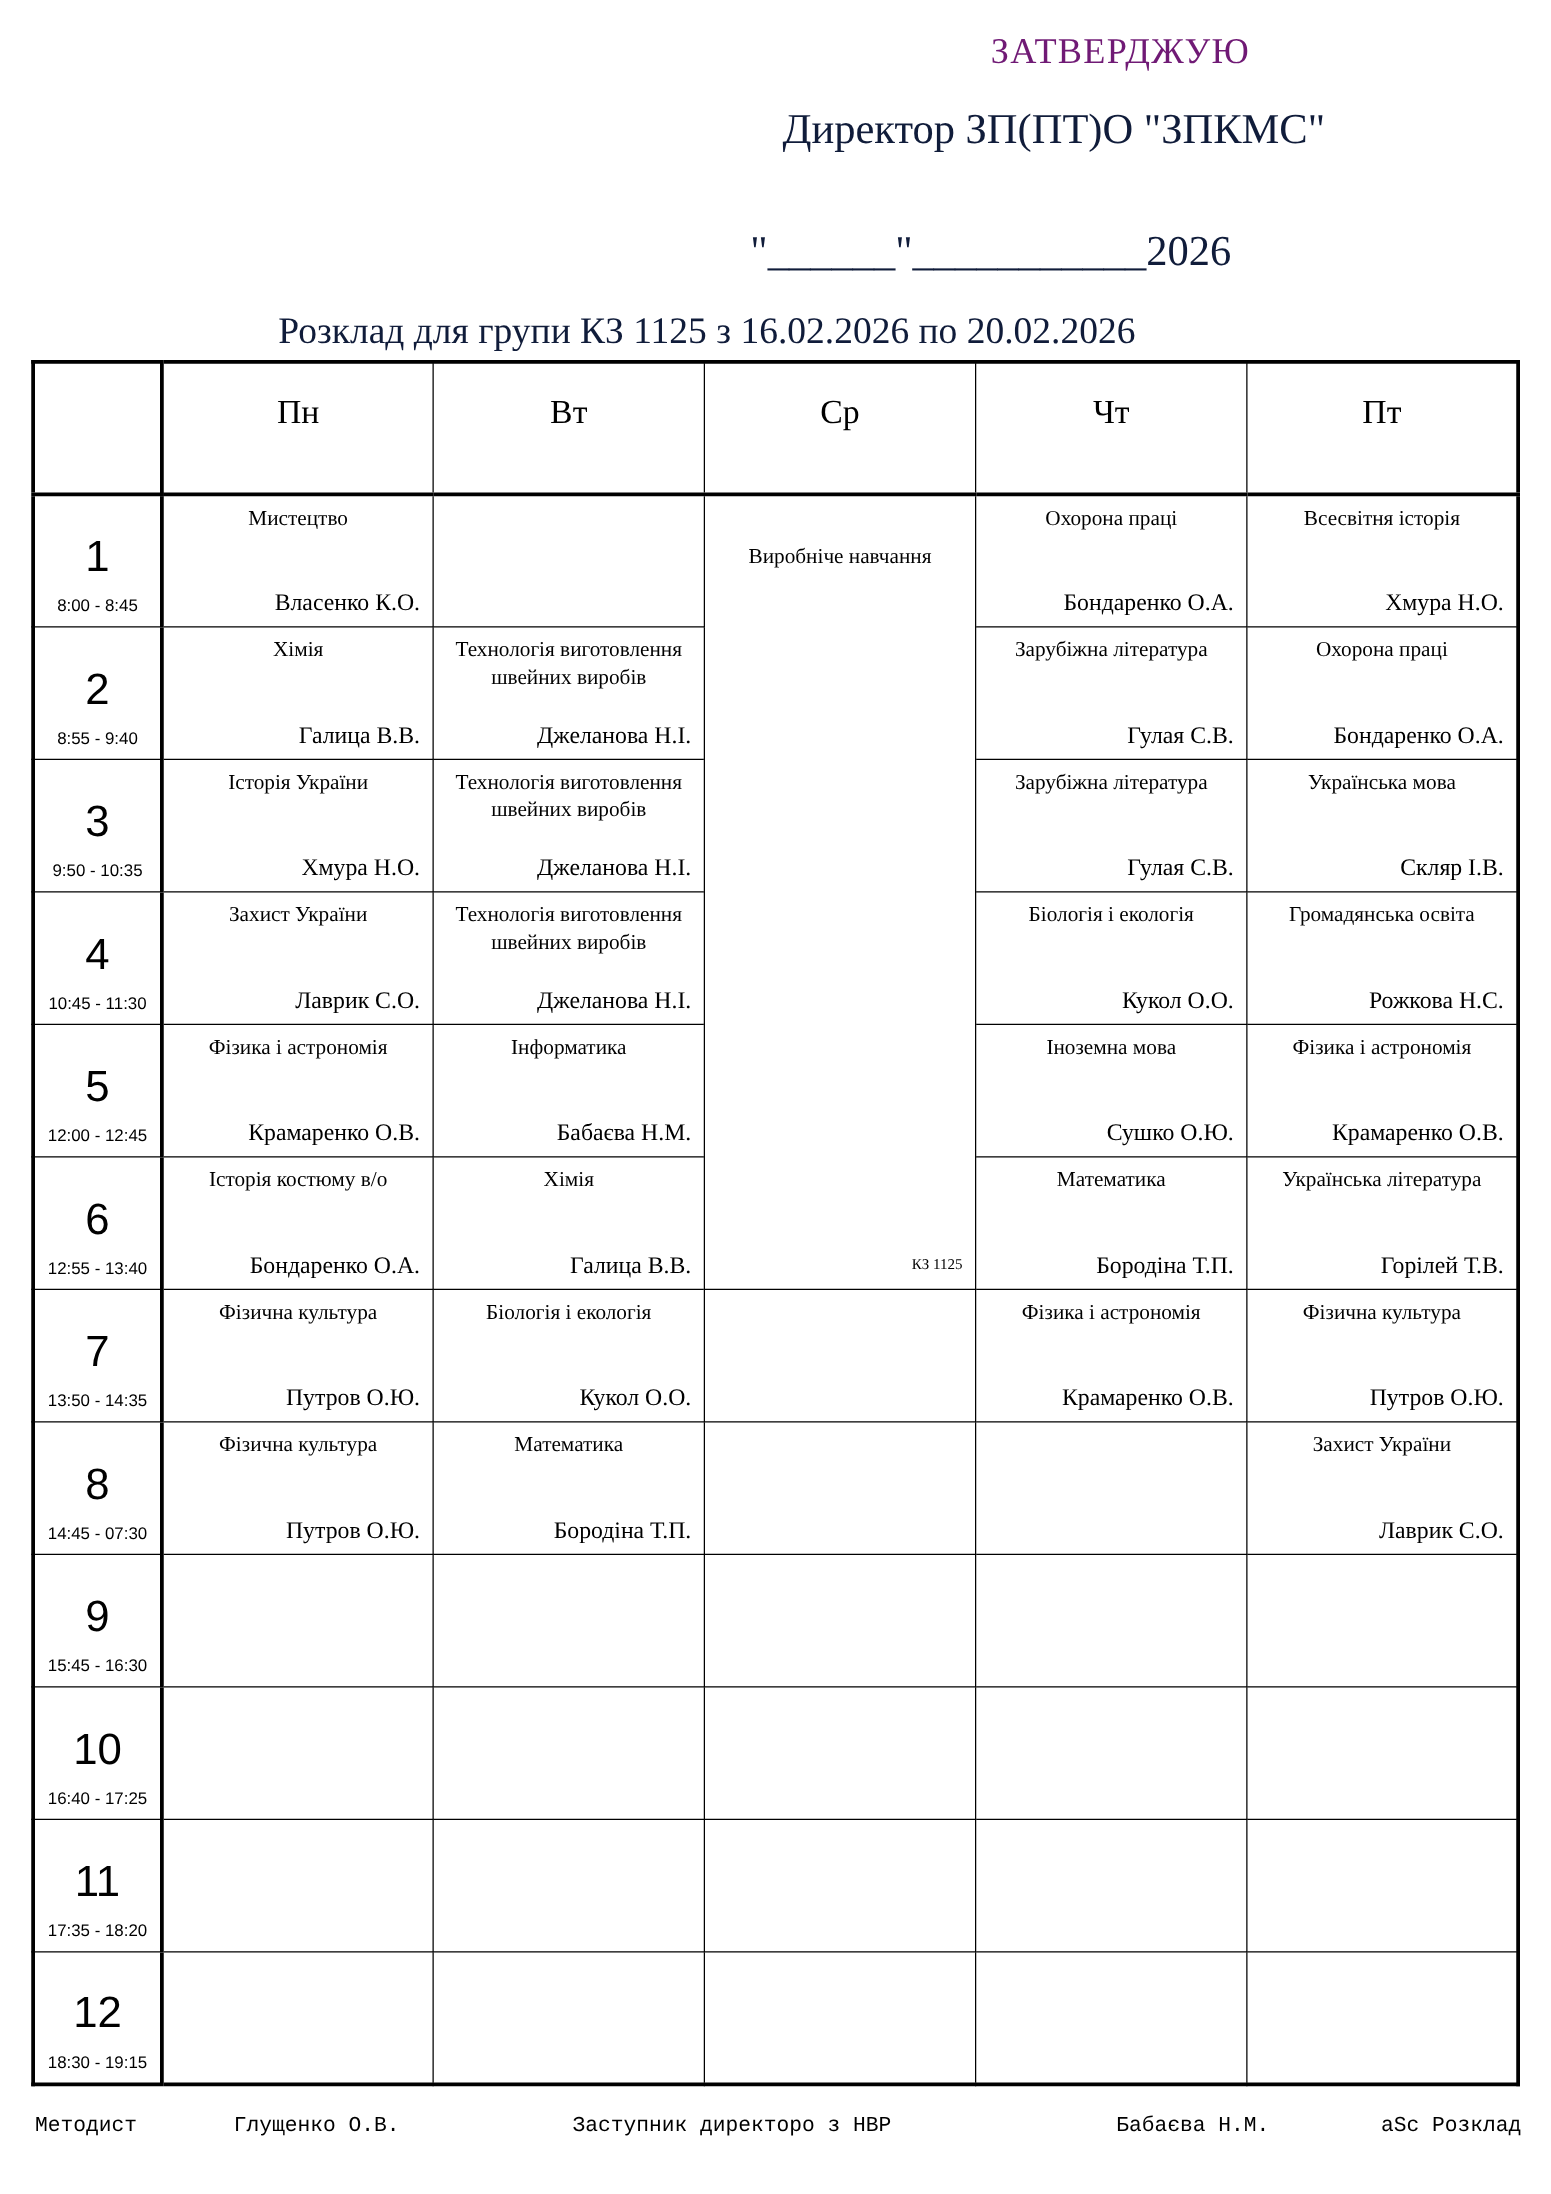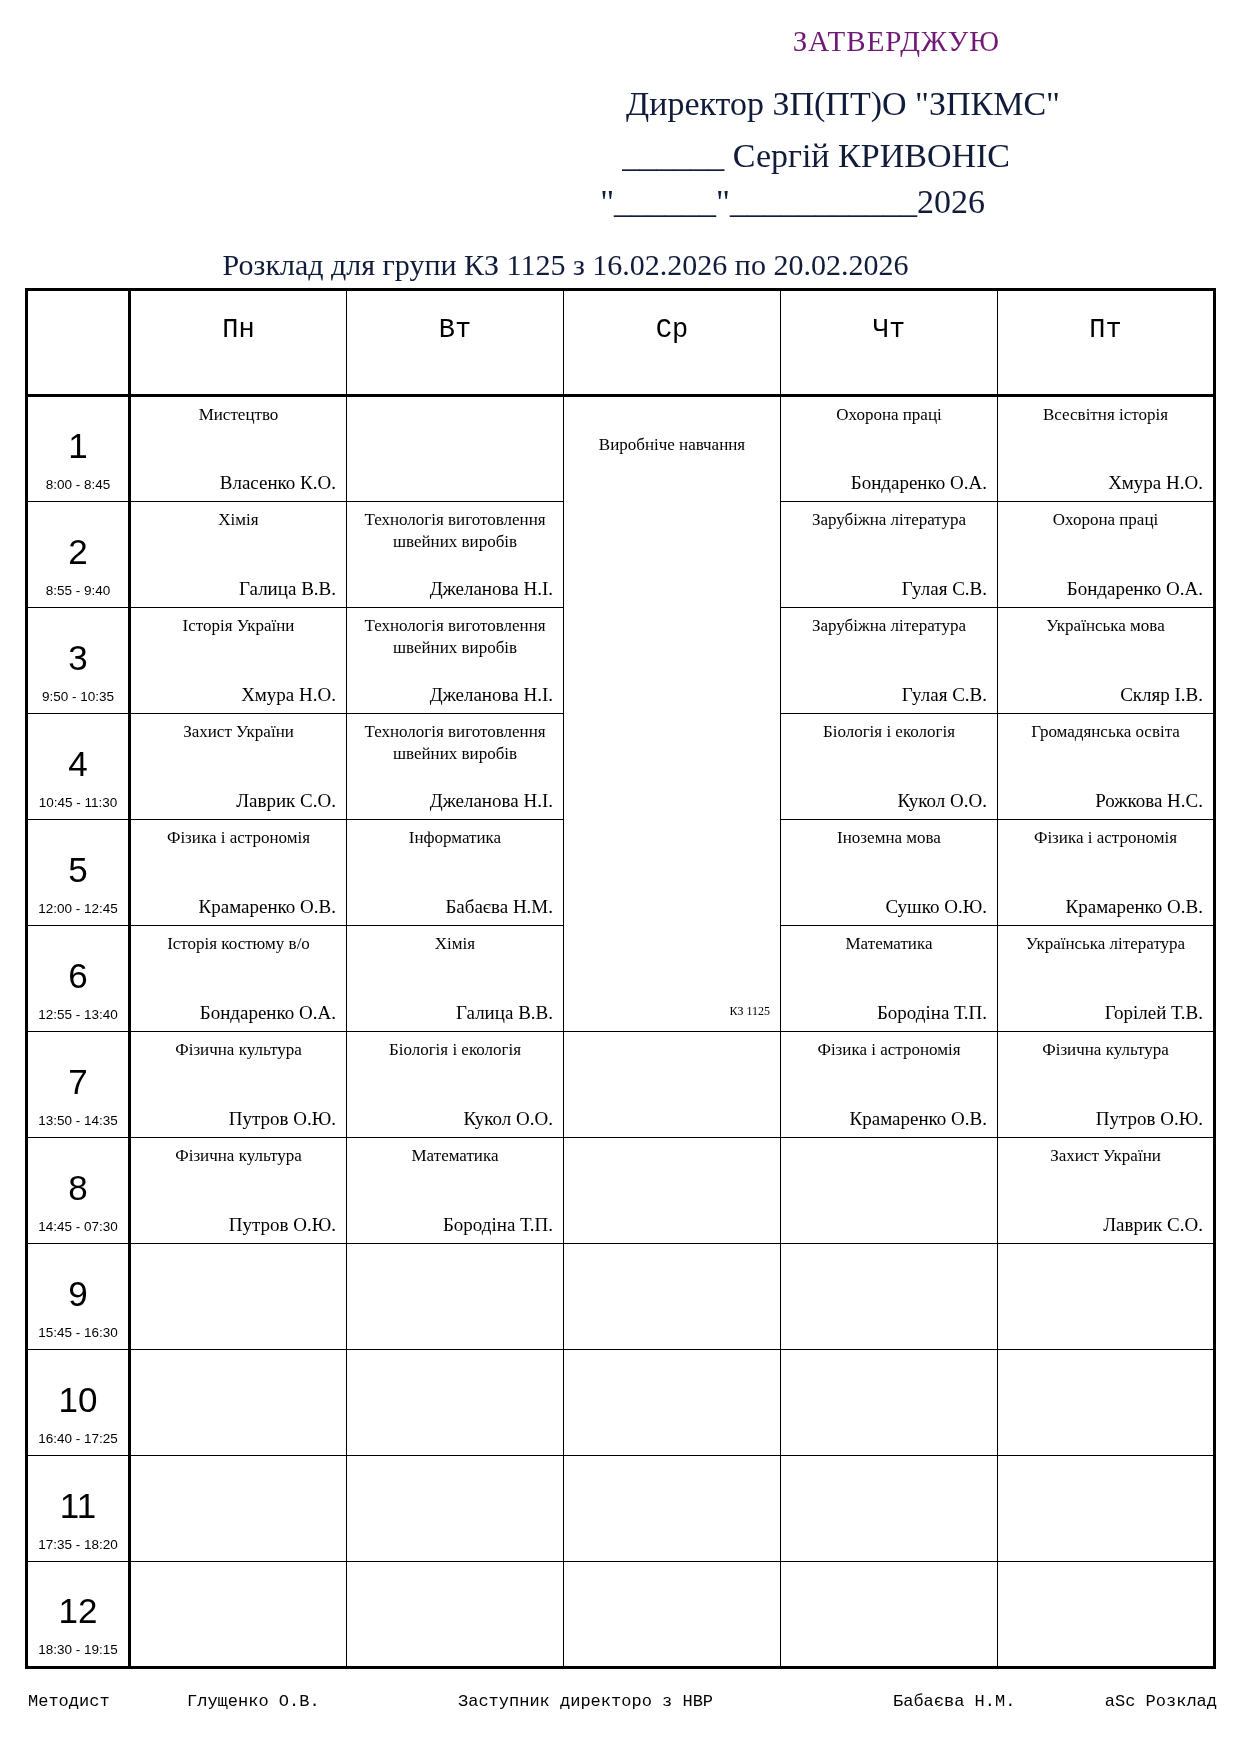--- a/index.html
+++ b/index.html
@@ -13,21 +13,21 @@
   .stamp { top:26px; right:241px; font-size:29px; letter-spacing:1px; font-weight:400; }
   .director { top:86px; right:181px; font-size:34px; }
   .signature { top:138px; right:231px; font-size:34px; }
   .dateline { top:184px; right:256px; font-size:34px; }
 
   .doc-title { position:absolute; top:248px; left:0; width:1241px; padding-right:150px; text-align:center; font-size:30px; }
 
   
   table.timetable { position:absolute; top:288px; left:25px; width:1191px; border-collapse:collapse; table-layout:fixed; border:3px solid #000; }
   .timetable th, .timetable td { border:1.5px solid #000; }
-  .timetable thead th { border-bottom:3px solid #000; height:106px; font-family:Liberation Mono, monospace; font-size:27px; font-weight:400; vertical-align:middle; padding-bottom:26px; text-align:center; }
+  .timetable thead th { border-bottom:3px solid #000; height:106px; font-family:Liberation Serif, serif; font-size:27px; font-weight:400; vertical-align:middle; padding-bottom:26px; text-align:center; }
   .time-col { border-right:3px solid #000 !important; }
   .timetable tbody tr { height:106px; }
 
   td.period { position:relative; text-align:center; font-family:"Liberation Sans", sans-serif; }
   .period-num { position:absolute; top:50%; left:0; width:100%; transform:translateY(-58%); font-size:35px; }
   .period-time { position:absolute; bottom:9px; left:0; width:100%; font-size:13.5px; }
 
   td.day-cell { position:relative; vertical-align:top; padding:7px 10px; }
   .subject { text-align:center; font-size:17px; line-height:1.3; }
   .teacher { position:absolute; right:10px; bottom:7px; font-size:19px; white-space:nowrap; }
@@ -44,21 +44,20 @@
   .f3 { left:868px; }
   .f4 { right:0; }
 </style>
 </head>
 <body>
 
 <div class="page">
 
   <div class="hdr-line stamp" style="color: #701a75;">ЗАТВЕРДЖУЮ</div>
   <div class="hdr-line director" style="color: rgb(16, 28, 58);">Директор ЗП(ПТ)О "ЗПКМС"</div>
-  <div class="hdr-line signature" style="color: rgb(16, 28, 58);">______ Сергій КРИВОНІС</div>
   <div class="hdr-line dateline" style="color: rgb(16, 28, 58);">"______"___________2026</div>
 
   <div class="doc-title" style="color: rgb(16, 28, 58); padding-left: 40px;">Розклад для групи КЗ 1125 з 16.02.2026 по 20.02.2026</div>
 
   <table class="timetable">
     <colgroup>
       <col style="width:103px">
       <col>
         <col>
         <col>

